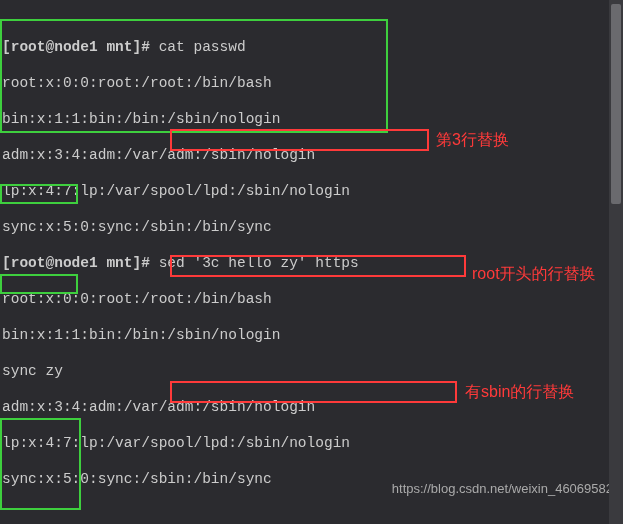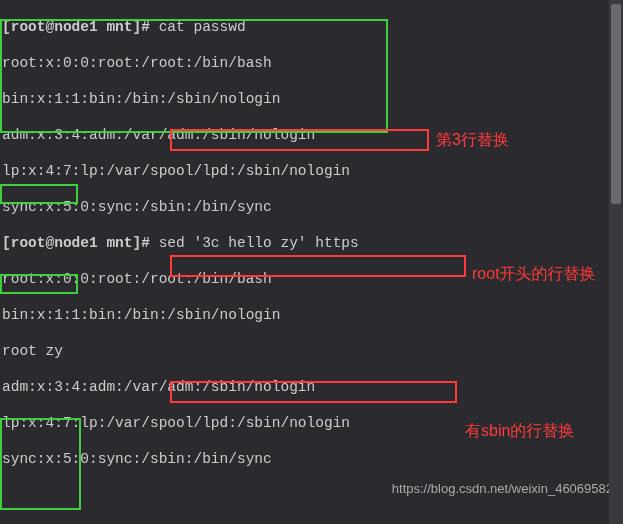--- a/index.html
+++ b/index.html
@@ -12,21 +12,21 @@
   }
   .terminal {
     position: relative;
     width: 623px;
     height: 524px;
     background: #2b2b2f;
     color: #cccccc;
     font-family: "Courier New", monospace;
     font-size: 14.5px;
     line-height: 18px;
-    padding: 0 2px;
+    padding: 20px 2px;
     box-sizing: border-box;
     white-space: pre;
   }
   .prompt {
     color: #cccccc;
     font-weight: bold;
   }
   .line { height: 18px; }
   
   .box {
@@ -75,21 +75,21 @@
 <div class="terminal">
 <div class="line"><span class="prompt">[root@node1 mnt]# </span><span>cat passwd</span></div>
 <div class="line">root:x:0:0:root:/root:/bin/bash</div>
 <div class="line">bin:x:1:1:bin:/bin:/sbin/nologin</div>
 <div class="line">adm:x:3:4:adm:/var/adm:/sbin/nologin</div>
 <div class="line">lp:x:4:7:lp:/var/spool/lpd:/sbin/nologin</div>
 <div class="line">sync:x:5:0:sync:/sbin:/bin/sync</div>
 <div class="line"><span class="prompt">[root@node1 mnt]# </span><span>sed '3c hello zy' https</span></div>
 <div class="line">root:x:0:0:root:/root:/bin/bash</div>
 <div class="line">bin:x:1:1:bin:/bin:/sbin/nologin</div>
-<div class="line">root zy</div>
+<div class="line">sync zy</div>
 <div class="line">adm:x:3:4:adm:/var/adm:/sbin/nologin</div>
 <div class="line">lp:x:4:7:lp:/var/spool/lpd:/sbin/nologin</div>
 <div class="line">sync:x:5:0:sync:/sbin:/bin/sync</div>
 
 
 
 
 
 
 
@@ -115,21 +115,21 @@
 
   
   <div class="box red" style="left:170px; top:255px; width:296px; height:22px;"></div>
   <div class="annot" style="left:472px; top:265px;">root开头的行替换</div>
 
   
   <div class="box green" style="left:0px; top:274px; width:78px; height:20px;"></div>
 
   
   <div class="box red" style="left:170px; top:381px; width:287px; height:22px;"></div>
-  <div class="annot" style="left:465px; top:383px;margin-top:39px;">有sbin的行替换</div>
+  <div class="annot" style="left:465px; top:383px;">有sbin的行替换</div>
 
   
   <div class="box green" style="left:0px; top:418px; width:81px; height:92px;"></div>
 
   
   <div class="watermark">https://blog.csdn.net/weixin_46069582</div>
 
   
   <div class="scrollbar">
     <div class="scroll-thumb"></div>

